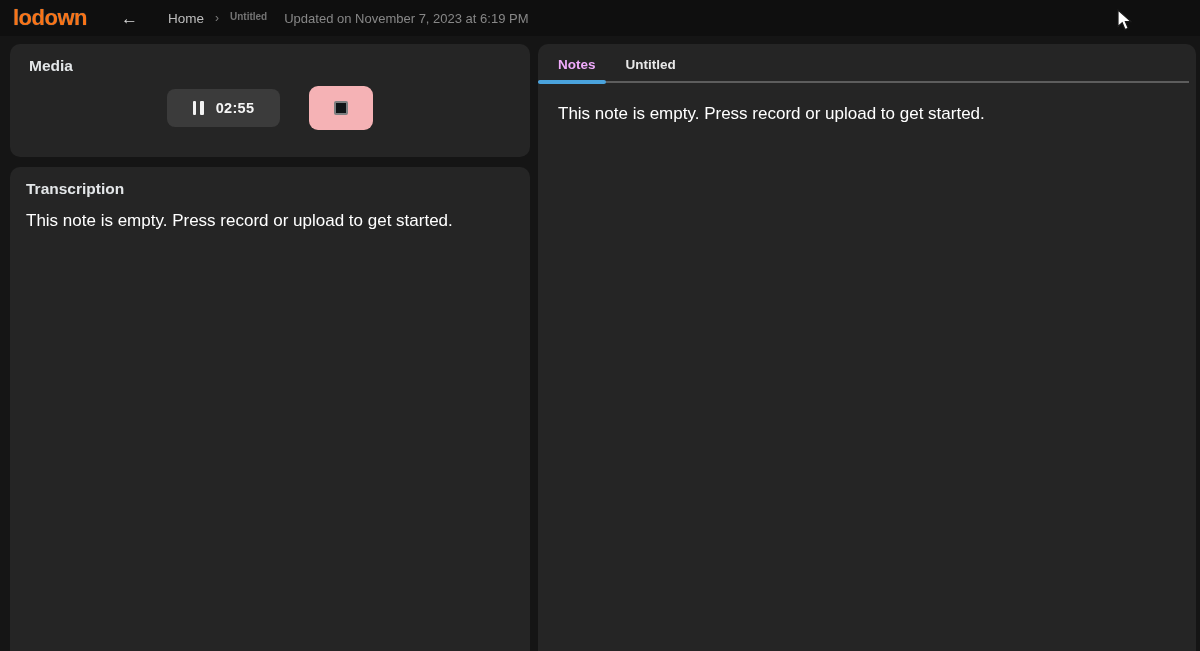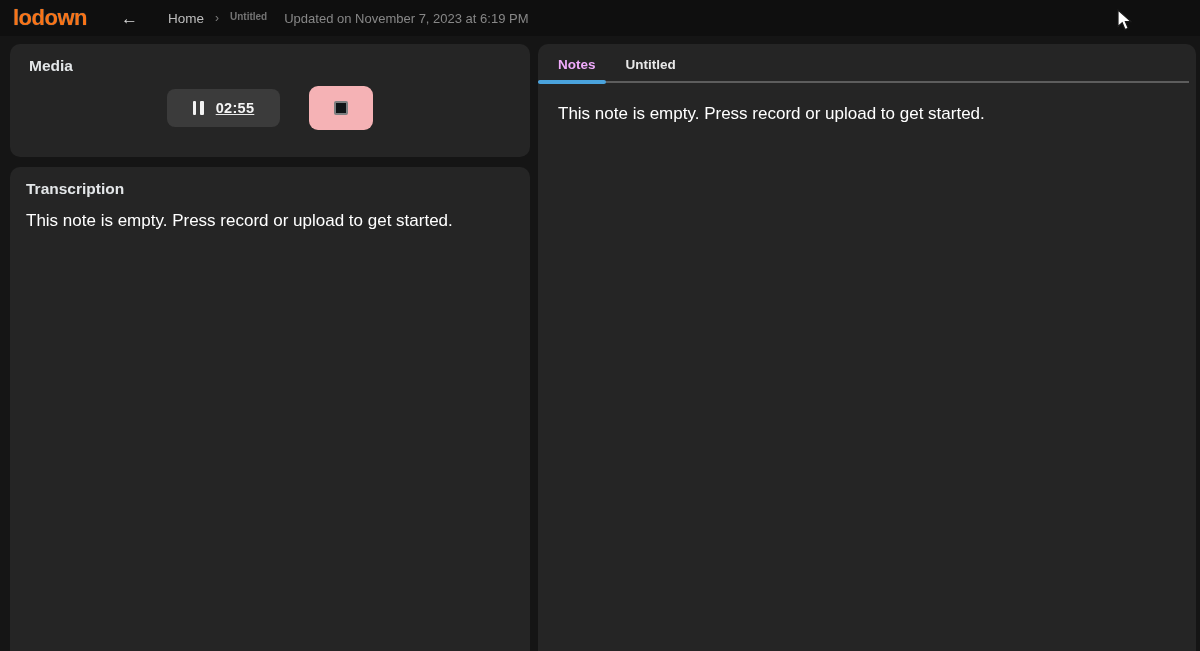--- a/index.html
+++ b/index.html
@@ -85,21 +85,20 @@
   .timer-pill {
     width: 113px;
     height: 38px;
     background: #3b3b3b;
     border-radius: 8px;
     display: flex;
     align-items: center;
     justify-content: center;
     gap: 12px;
     cursor: pointer;
-    text-decoration: underline;
   }
   .pause-icon { display: flex; gap: 4px; }
   .pause-icon span {
     display: block;
     width: 3.5px;
     height: 14px;
     background: #f2f2f2;
     border-radius: 1px;
   }
   .timer-text {

